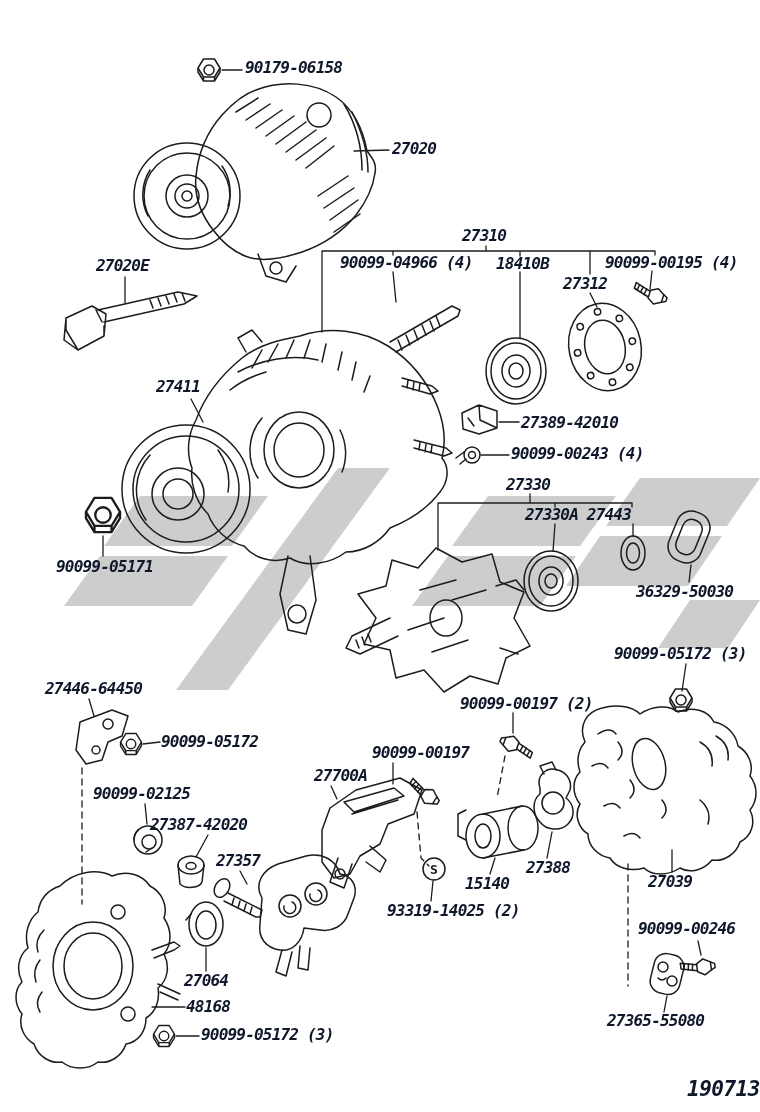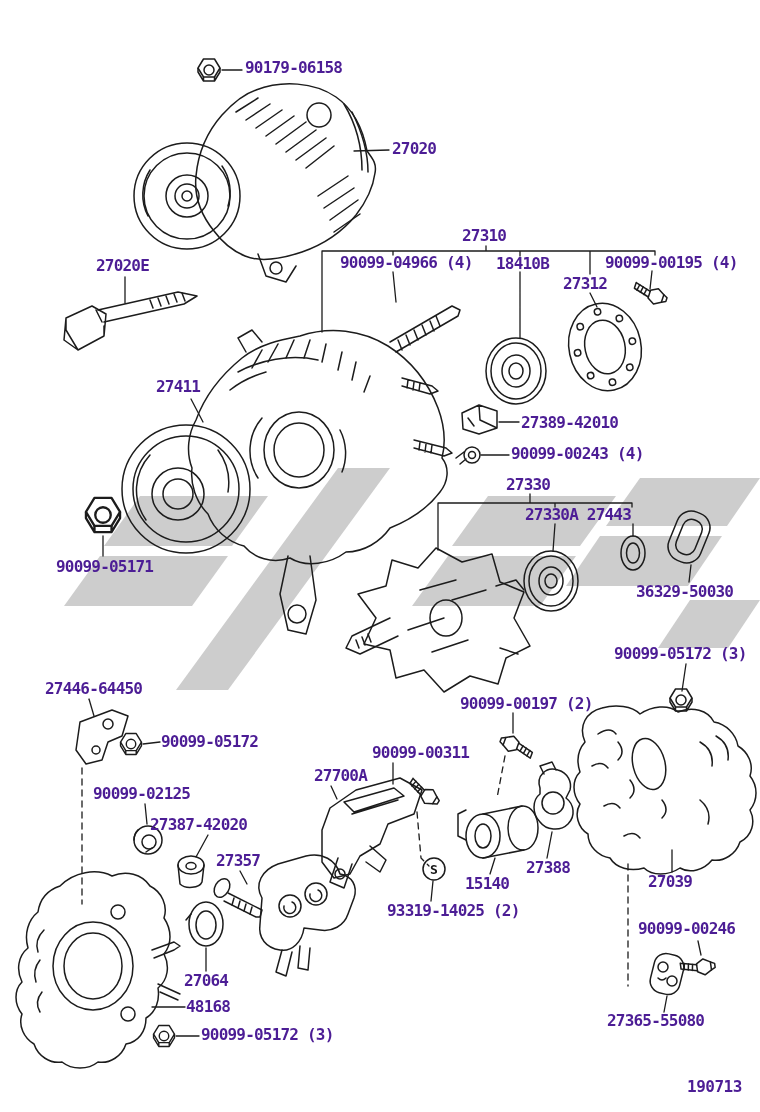--- a/index.html
+++ b/index.html
@@ -5,23 +5,23 @@
   html,body{margin:0;padding:0;background:#fff;}
   #canvas{position:relative;width:760px;height:1112px;background:#ffffff;overflow:hidden;
           font-family:"DejaVu Sans Mono",monospace;}
   svg{position:absolute;left:0;top:0;}
   .wm polygon{fill:#cdcdcd;stroke:none;}
   .art path,.art line,.art circle,.art ellipse,.art rect,.art polyline,.art polygon{
       stroke:#1c1c1c;fill:none;stroke-width:1.5;stroke-linecap:round;stroke-linejoin:round;}
   .art .ld{stroke-width:1.3;}
   .art .dash{stroke-dasharray:6 5;stroke-width:1.3;}
   .art text{stroke:none;fill:#141414;font:bold 13px "DejaVu Sans Mono",monospace;}
-  .lbl{position:absolute;font-weight:bold;font-size:16px;letter-spacing:-0.8px;color:#4c1d95;
-       white-space:nowrap;line-height:1;}
-  .lbl.big{font-size:16px;letter-spacing:-0.5px;}
+  .lbl{position:absolute;font-weight:bold;font-size:16px;letter-spacing:-0.8px;color:#0f172a;
+       white-space:nowrap;line-height:1;font-style:italic;}
+  .lbl.big{font-size:21px;letter-spacing:-0.5px;}
 </style>
 </head>
 <body>
 
 <div id="canvas">
 
 <svg width="760" height="1112" viewBox="0 0 760 1112">
   <defs>
     <g id="nut3d" stroke="#1c1c1c" fill="none" stroke-width="1.5" stroke-linejoin="round">
       <path d="M-11,-2 L-5.5,-11 L5.5,-11 L11,-2 L5.5,7 L-5.5,7 Z"></path>
@@ -338,21 +338,21 @@
   <div class="lbl" style="left:525px;top:507px">27330A 27443</div>
   <div class="lbl" style="left:636px;top:584px">36329-50030</div>
   <div class="lbl" style="left:56px;top:559px">90099-05171</div>
   <div class="lbl" style="left:614px;top:646px">90099-05172 (3)</div>
   <div class="lbl" style="left:45px;top:681px">27446-64450</div>
   <div class="lbl" style="left:460px;top:696px">90099-00197 (2)</div>
   <div class="lbl" style="left:161px;top:734px">90099-05172</div>
   <div class="lbl" style="left:93px;top:786px">90099-02125</div>
   <div class="lbl" style="left:150px;top:817px">27387-42020</div>
   <div class="lbl" style="left:314px;top:768px">27700A</div>
-  <div class="lbl" style="left:372px;top:745px">90099-00311</div>
+  <div class="lbl" style="left:372px;top:745px">90099-00197</div>
   <div class="lbl" style="left:216px;top:853px">27357</div>
   <div class="lbl" style="left:465px;top:876px">15140</div>
   <div class="lbl" style="left:526px;top:860px">27388</div>
   <div class="lbl" style="left:648px;top:874px">27039</div>
   <div class="lbl" style="left:638px;top:921px">90099-00246</div>
   <div class="lbl" style="left:387px;top:903px">93319-14025 (2)</div>
   <div class="lbl" style="left:184px;top:973px">27064</div>
   <div class="lbl" style="left:186px;top:999px">48168</div>
   <div class="lbl" style="left:201px;top:1027px">90099-05172 (3)</div>
   <div class="lbl" style="left:607px;top:1013px">27365-55080</div>

